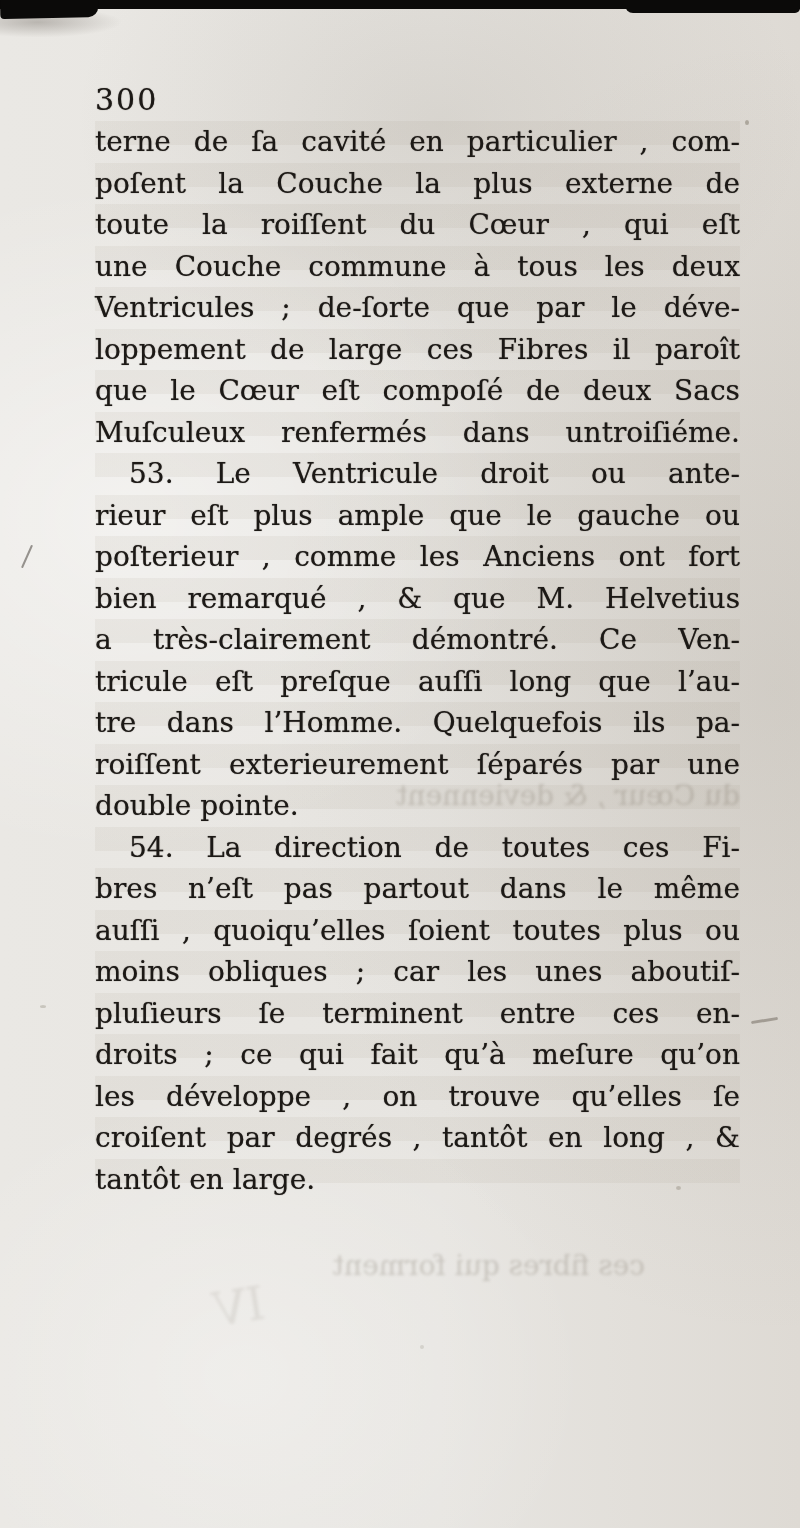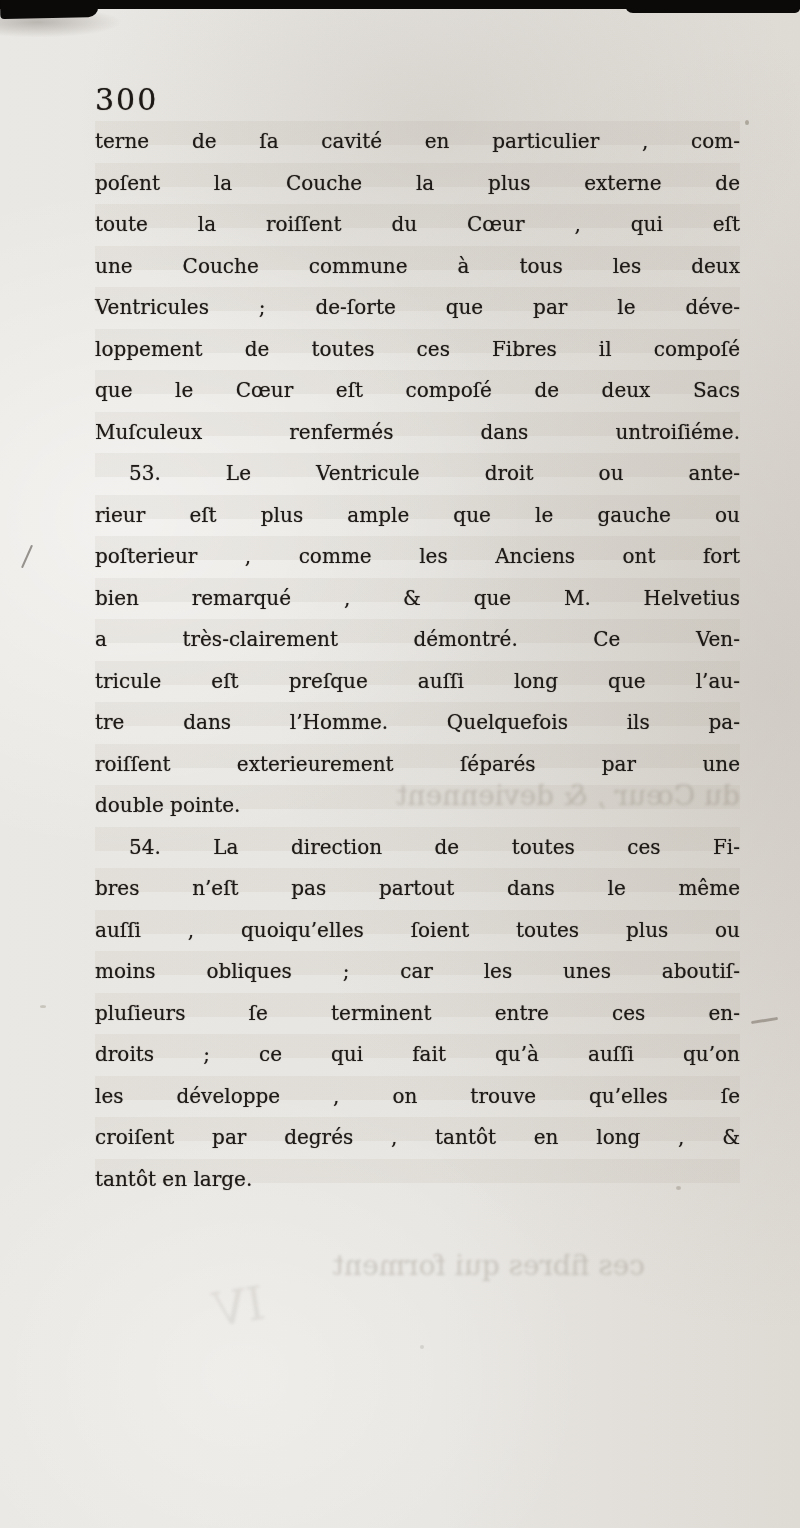--- a/index.html
+++ b/index.html
@@ -30,21 +30,21 @@
 
   
   .header { position:absolute; top:82px; left:95px; width:575px;
             display:flex; align-items:flex-end; justify-content:flex-start; gap:24px;
             text-shadow:0 0 1px rgba(25,18,12,.65); }
   .pagenum { font-size:30px; letter-spacing:2px; }
   .title   { font-variant:small-caps; font-size:30px; letter-spacing:5px; white-space:nowrap; }
 
   
   .text { position:absolute; top:121px; left:95px; width:645px;
-          font-size:20px; line-height:41.5px;
+          font-size:28px; line-height:41.5px;
           text-shadow:0 0 1px rgba(25,18,12,.6);
           background:repeating-linear-gradient(180deg,
               rgba(150,138,118,.09) 0px, rgba(150,138,118,.09) 24px,
               rgba(150,138,118,0) 24px, rgba(150,138,118,0) 41.5px); }
   .line { height:41.5px; text-align:justify; text-align-last:justify; text-justify:inter-word; }
   .line.short  { text-align-last:left; }
   .line.indent { text-indent:34px; }
 
   
   .ghost { position:absolute; transform:scaleX(-1); color:#6e6557; opacity:.26;
@@ -79,42 +79,42 @@
     <span class="pagenum">300</span>
   </header>
 
   <main class="text">
     <section class="para">
         <div class="line">terne de ſa cavité en particulier , com-</div>
         <div class="line">poſent la Couche la plus externe de</div>
         <div class="line">toute la roiſſent du Cœur , qui eſt</div>
         <div class="line">une Couche commune à tous les deux</div>
         <div class="line">Ventricules ; de-ſorte que par le déve-</div>
-        <div class="line">loppement de toutes ces Fibres il compoſé</div>
+        <div class="line">loppement de large ces Fibres il paroît</div>
         <div class="line">que le Cœur eſt compoſé de deux Sacs</div>
         <div class="line">Muſculeux renfermés dans untroiſiéme.</div>
       </section>
     <section class="para">
         <div class="line indent">53. Le Ventricule droit ou ante-</div>
         <div class="line">rieur eſt plus ample que le gauche ou</div>
         <div class="line">poſterieur , comme les Anciens ont fort</div>
         <div class="line">bien remarqué , &amp; que M. Helvetius</div>
         <div class="line">a très-clairement démontré. Ce Ven-</div>
         <div class="line">tricule eſt preſque auſſi long que l’au-</div>
         <div class="line">tre dans l’Homme. Quelquefois ils pa-</div>
         <div class="line">roiſſent exterieurement ſéparés par une</div>
         <div class="line short">double pointe.</div>
       </section>
     <section class="para">
         <div class="line indent">54. La direction de toutes ces Fi-</div>
         <div class="line">bres n’eſt pas partout dans le même</div>
         <div class="line">auſſi , quoiqu’elles ſoient toutes plus ou</div>
         <div class="line">moins obliques ; car les unes aboutiſ-</div>
         <div class="line">pluſieurs ſe terminent entre ces en-</div>
-        <div class="line">droits ; ce qui fait qu’à auſſi qu’on</div>
+        <div class="line">droits ; ce qui fait qu’à meſure qu’on</div>
         <div class="line">les développe , on trouve qu’elles ſe</div>
         <div class="line">croiſent par degrés , tantôt en long , &amp;</div>
         <div class="line short">tantôt en large.</div>
       </section>
   </main>
 
   <div class="pen-mark"></div>
   <div class="margin-dash"></div>
 
   <div class="speck s1"></div>

